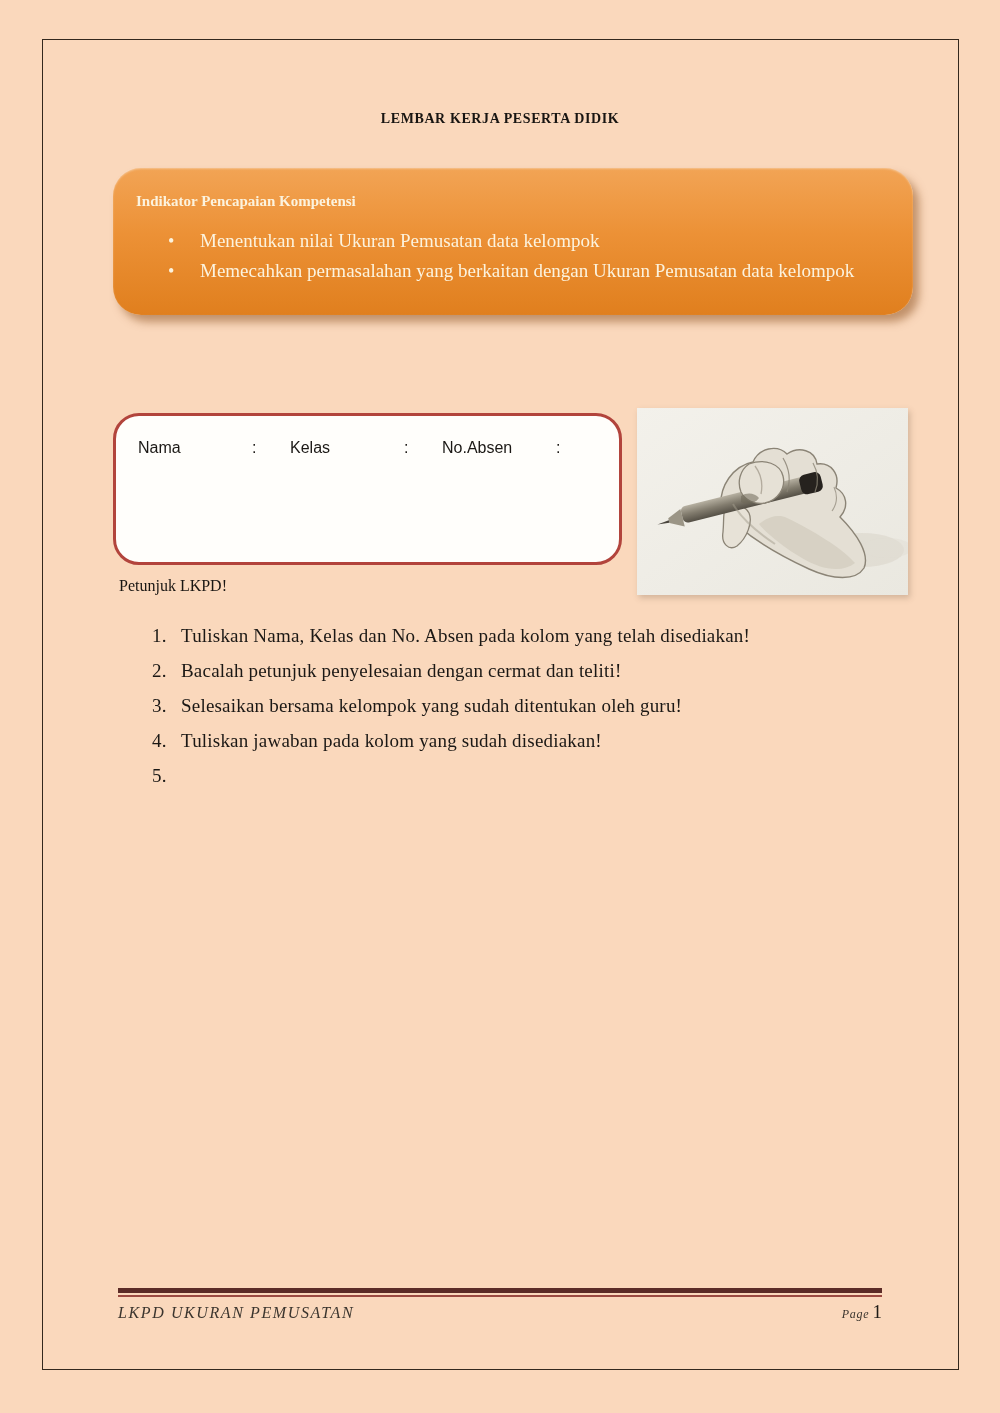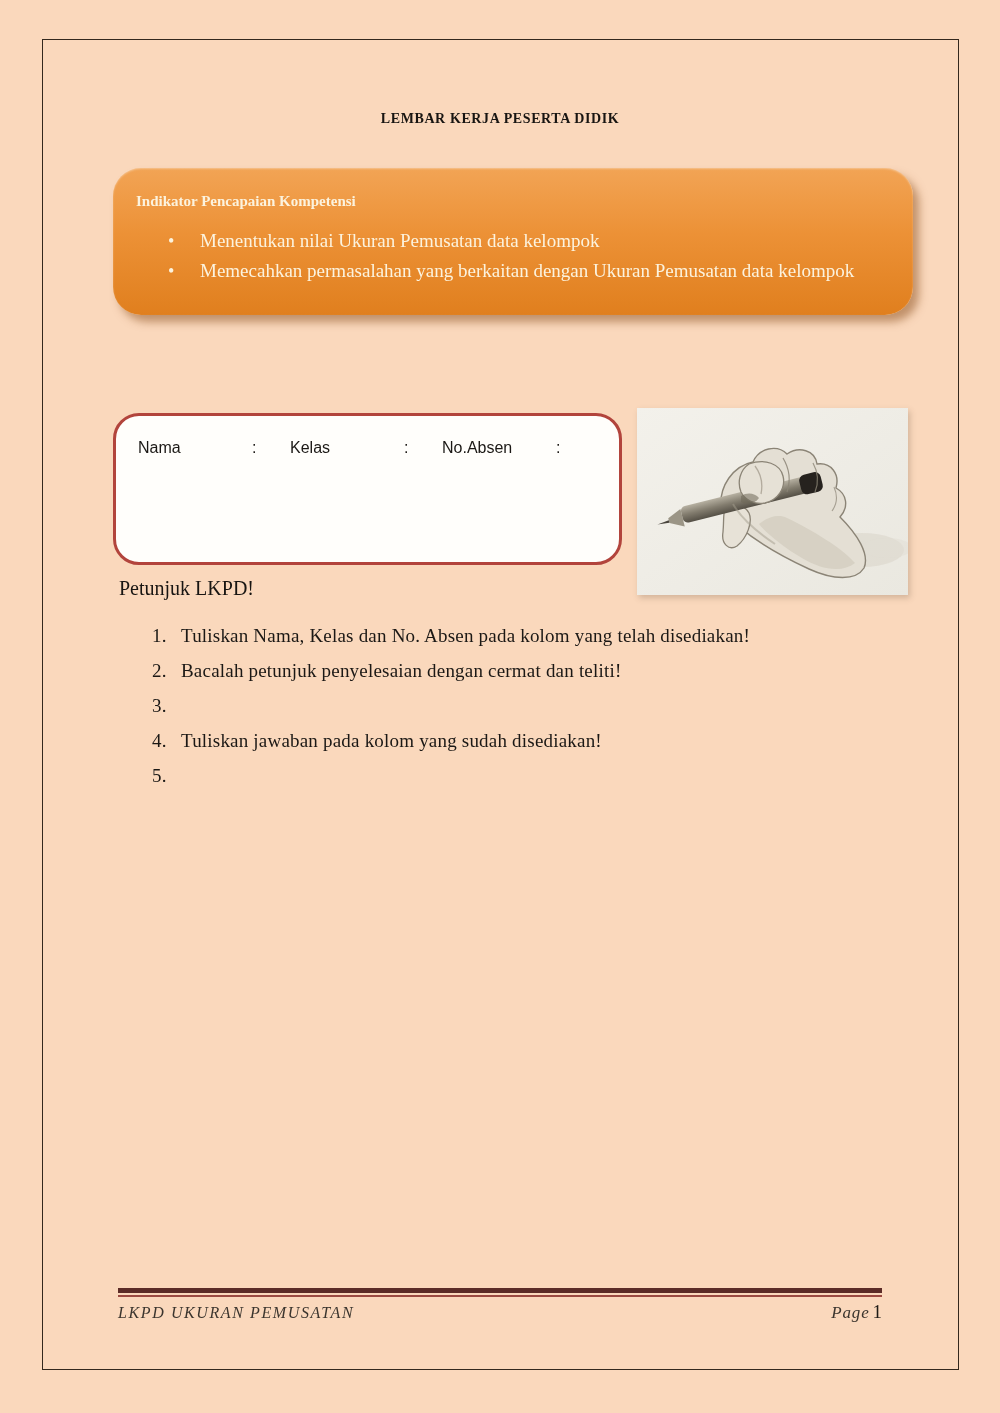--- a/index.html
+++ b/index.html
@@ -60,21 +60,21 @@
   .id-row .fcolon { width:22px; }
   .id-row .fvalue { flex:1; }
   .illustration {
     position:absolute; left:637px; top:408px;
     width:271px; height:187px;
     box-shadow:2px 3px 6px rgba(90,70,50,.25);
     line-height:0;
   }
   .petunjuk {
     position:absolute; left:119px; top:577px;
-    font-size:20px; font-weight:normal;
+    font-size:16px; font-weight:normal;
     color:var(--title-text, #181512);
   }
   .instructions {
     position:absolute; left:152px; top:623px;
     list-style:none;
   }
   .instructions li {
     display:flex; height:35px;
     font-size:19px; line-height:26px;
     letter-spacing:.2px;
@@ -87,21 +87,21 @@
   .footer-rule .rule-b { height:2px; margin-top:2px; background:var(--footer-rule-light, #9B4A42); }
   .footer-row {
     position:absolute; left:118px; top:1301px; width:764px;
     display:flex; justify-content:space-between; align-items:baseline;
   }
   .footer-left {
     font-style:italic; font-size:16px; letter-spacing:1.6px;
     color:var(--footer-text, #3B352E);
   }
   .footer-right { color:var(--footer-text, #3B352E); }
-  .footer-right em { font-style:italic; font-size:17px; letter-spacing:.8px;margin-top:20px; }
+  .footer-right em { font-style:italic; font-size:12px; letter-spacing:.8px;margin-top:20px; }
   .footer-right .pnum {
     font-style:normal; font-size:19px; margin-left:3px;
     color:#1F1B16;
   }
 </style>
 </head>
 <body>
 
 <div class="page">
   <div class="frame"></div>
@@ -185,20 +185,21 @@
     <li>
       <span class="num">1.</span>
       <span class="itext">Tuliskan Nama, Kelas dan No. Absen pada kolom yang telah disediakan!</span>
     </li>
     <li>
       <span class="num">2.</span>
       <span class="itext">Bacalah petunjuk penyelesaian dengan cermat dan teliti!</span>
     </li>
     <li>
       <span class="num">3.</span>
+      <span class="itext">Selesaikan bersama kelompok yang sudah ditentukan oleh  guru!</span>
     </li>
     <li>
       <span class="num">4.</span>
       <span class="itext">Tuliskan jawaban pada kolom yang sudah disediakan!</span>
     </li>
     <li>
       <span class="num">5.</span>
     </li>
   </ol>
 

